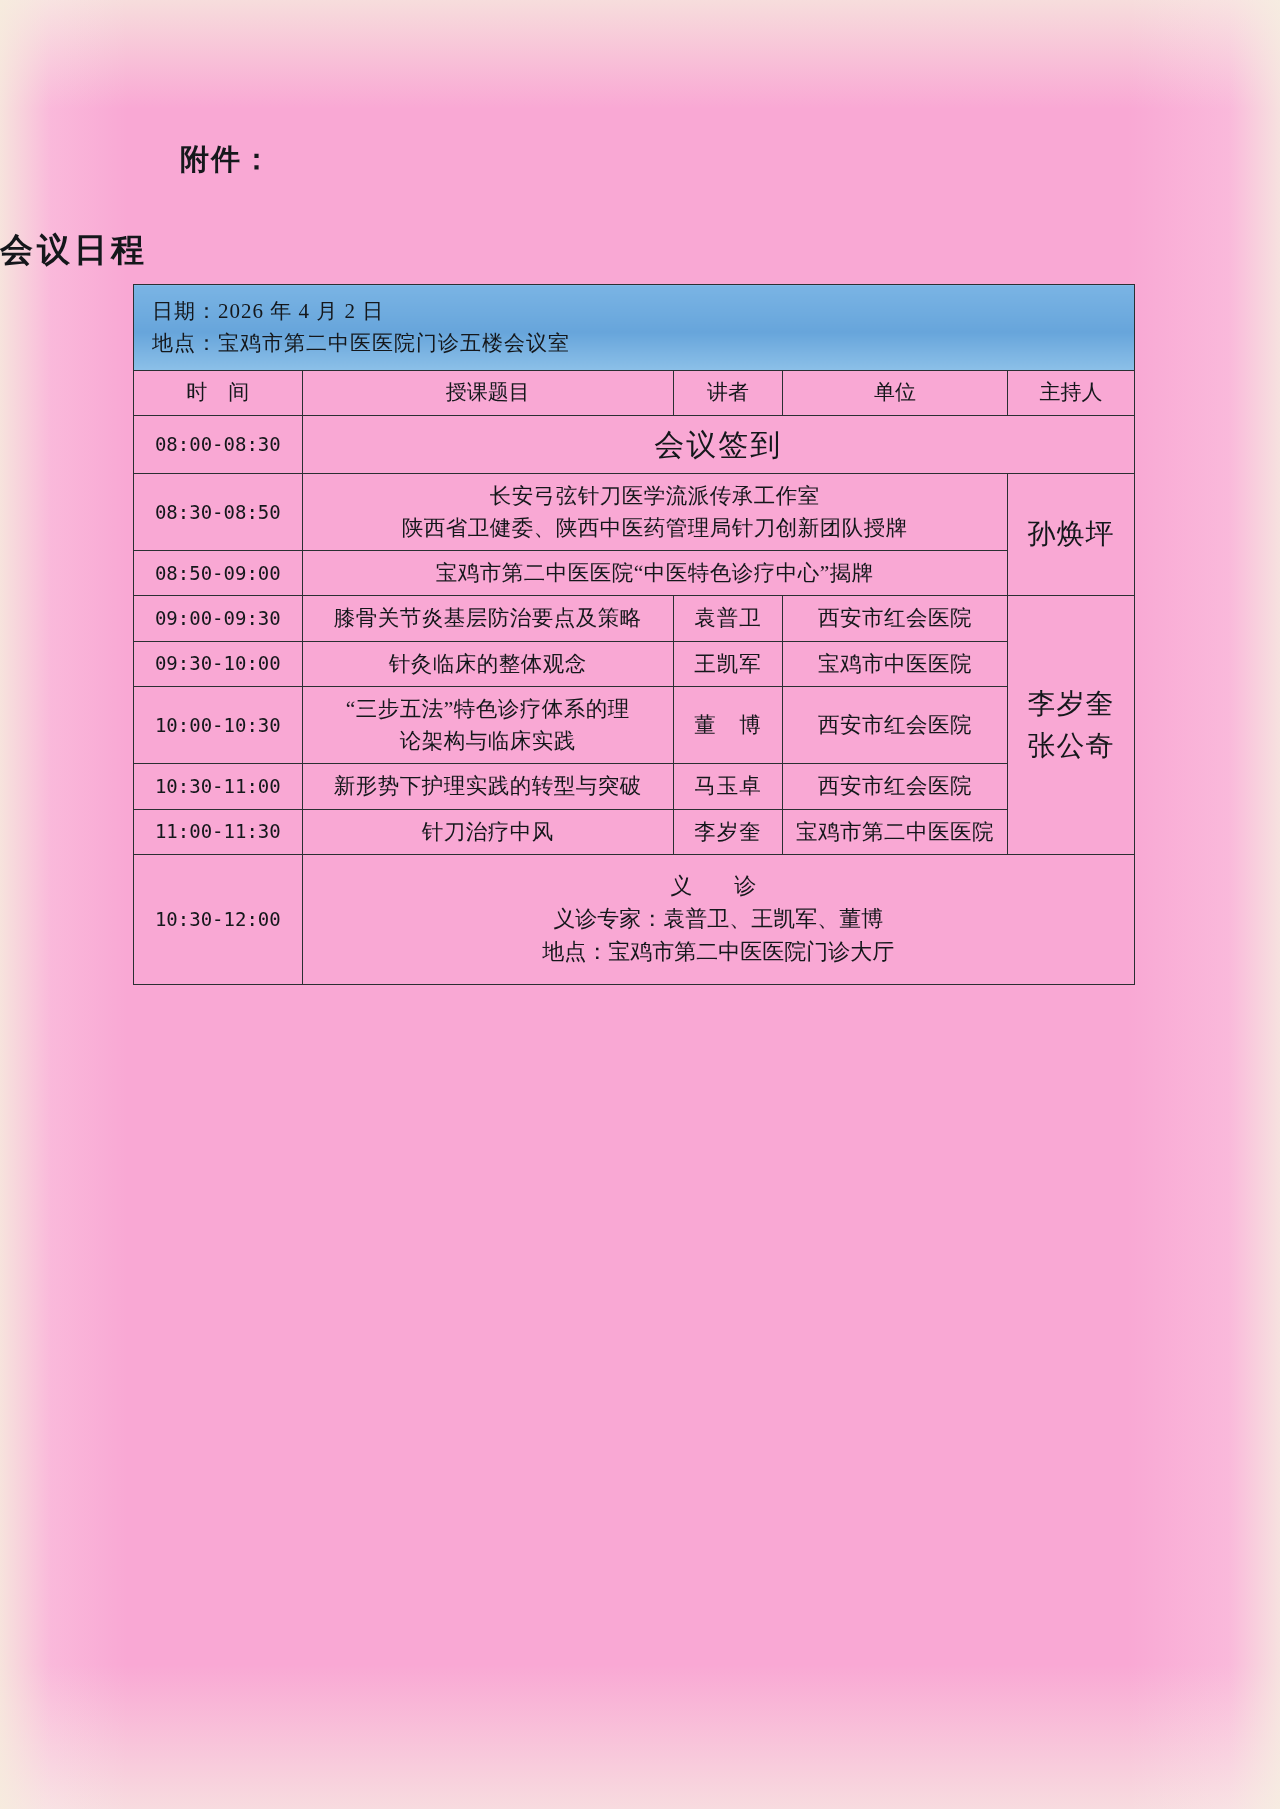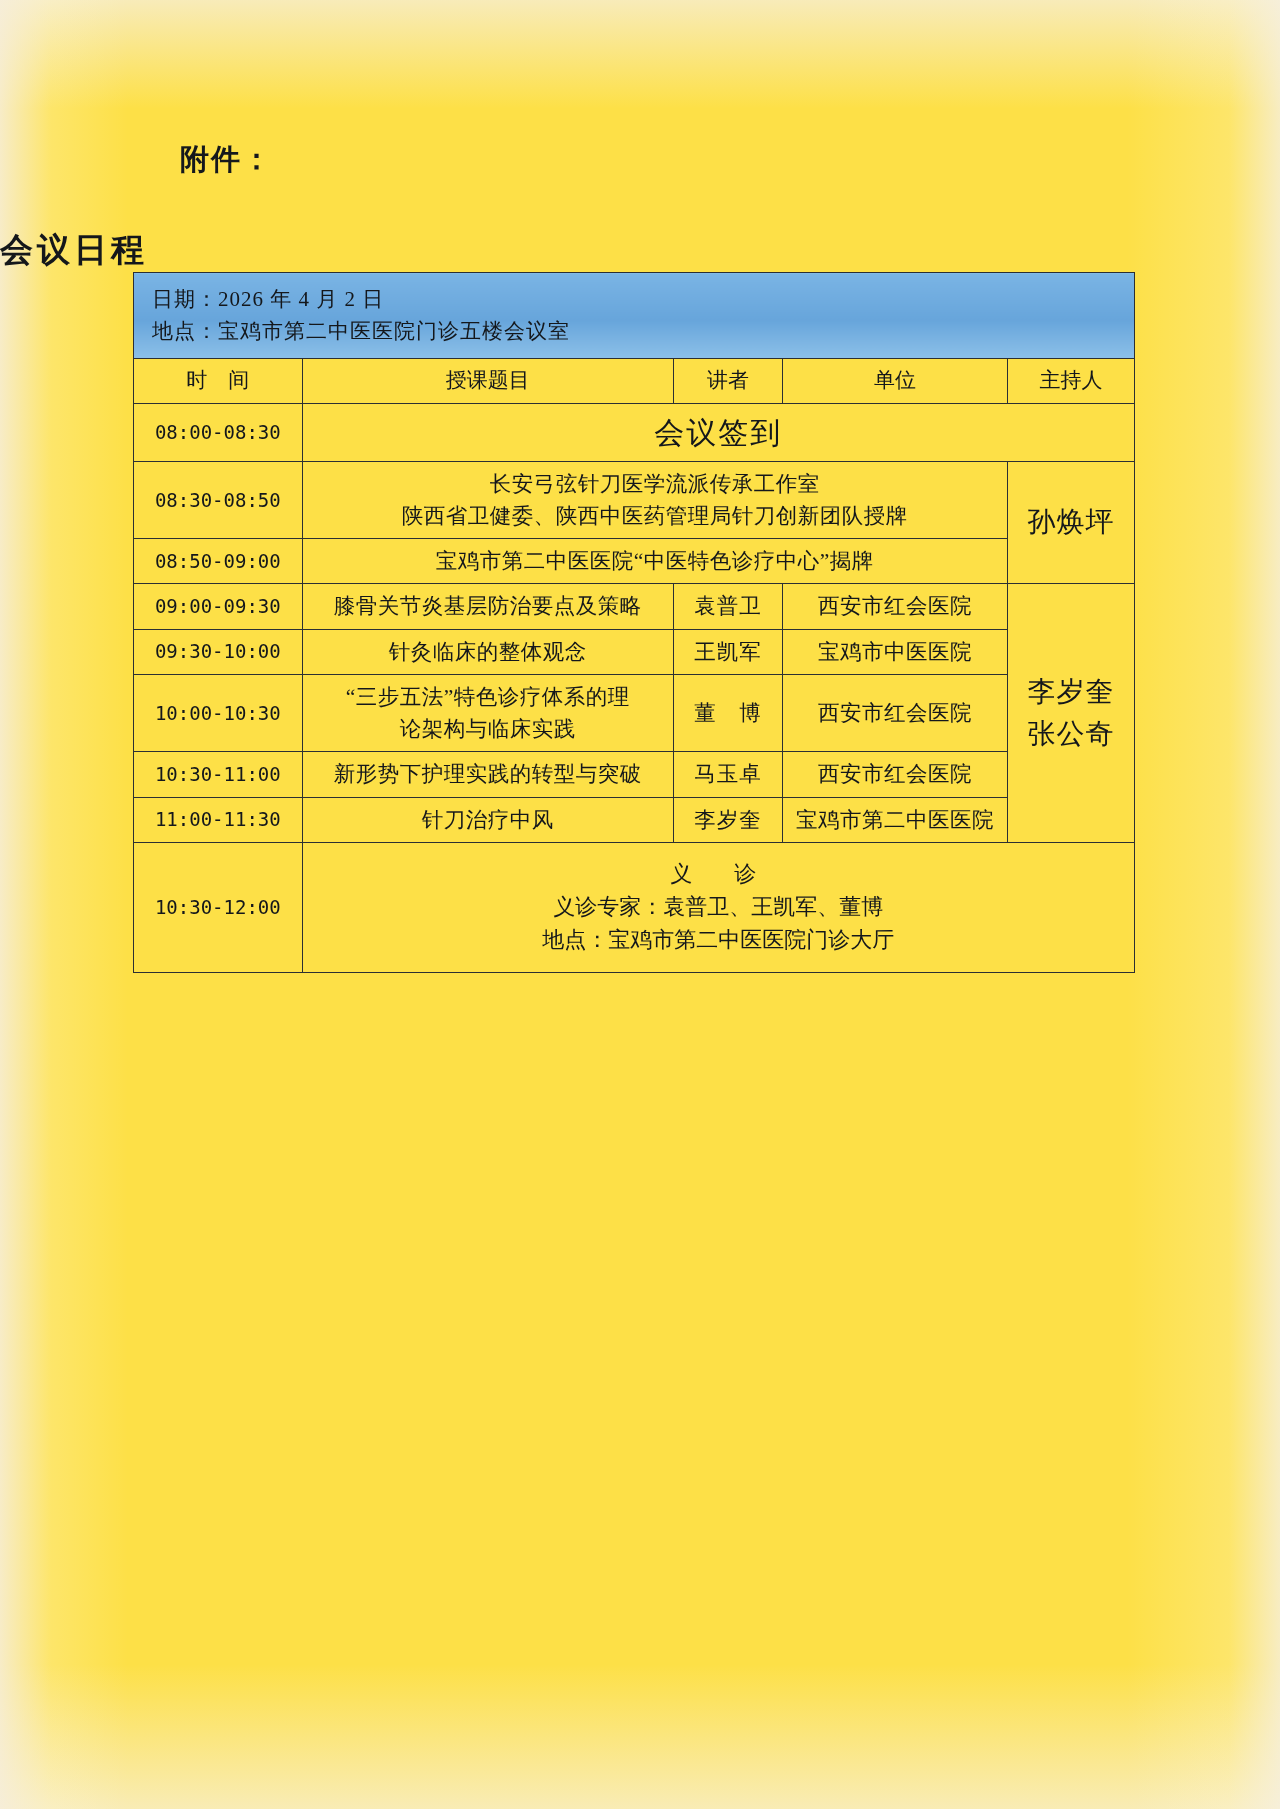--- a/index.html
+++ b/index.html
@@ -10,21 +10,21 @@
     width: 1280px;
     height: 1809px;
     background: #ffffff;
     font-family: "Liberation Serif", serif;
     overflow: hidden;
   }
   .page {
     position: relative;
     width: 1280px;
     height: 1809px;
-    background: #fde047;
+    background: #f9a8d4;
     box-sizing: border-box;
   }
   
   .scan-tint {
     position: absolute;
     inset: 0;
     background:
       linear-gradient(90deg, rgba(246,238,222,0.85) 0%, rgba(253,251,245,0.2) 4%, rgba(255,255,255,0) 10%),
       linear-gradient(270deg, rgba(246,240,226,0.8) 0%, rgba(253,251,245,0.2) 4%, rgba(255,255,255,0) 12%),
       linear-gradient(180deg, rgba(246,239,223,0.75) 0%, rgba(255,255,255,0) 6%),
@@ -52,21 +52,21 @@
     top: 228px;
     font-size: 33px;
     font-weight: bold;
     letter-spacing: 4px;
     color: #14171b;
     font-family: "DejaVu Serif", serif;
   }
   .agenda-wrap {
     position: absolute;
     left: 133px;
-    top: 272px;
+    top: 284px;
     width: 1002px;
   }
   table.agenda {
     width: 100%;
     border-collapse: collapse;
     table-layout: fixed;
     font-size: 21px;
     color: #14171b;
   }
   table.agenda td, table.agenda th {

